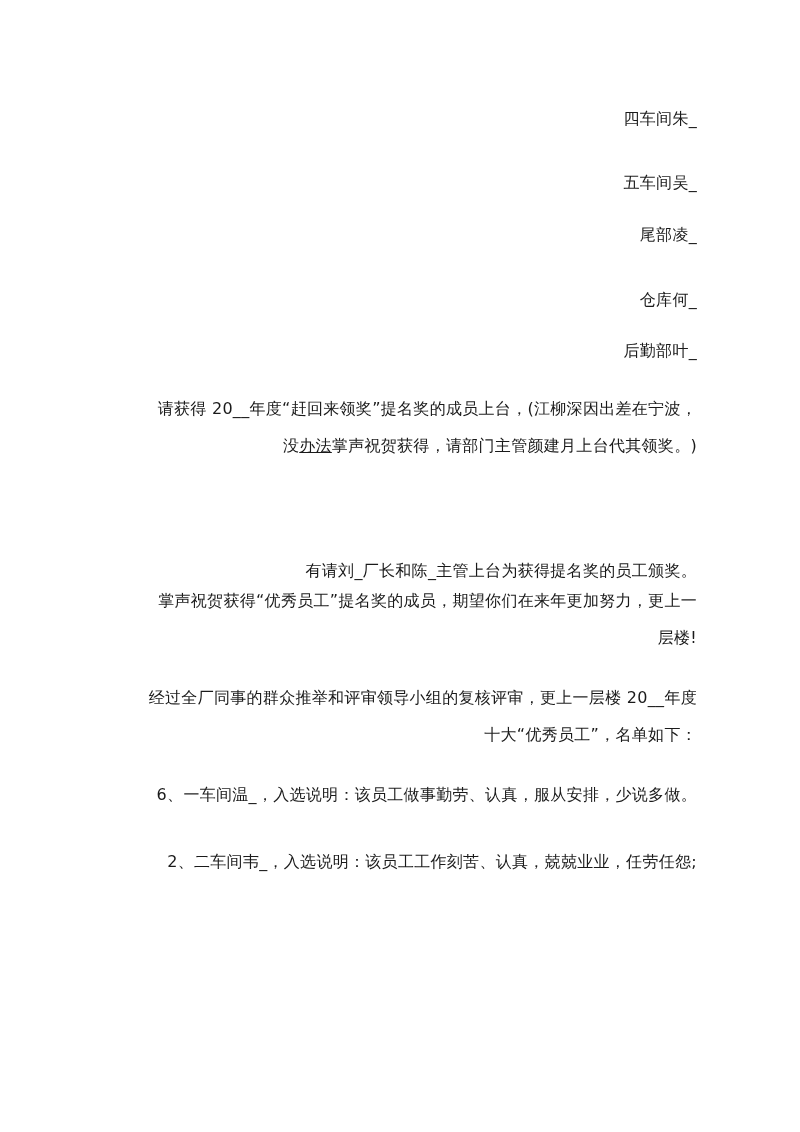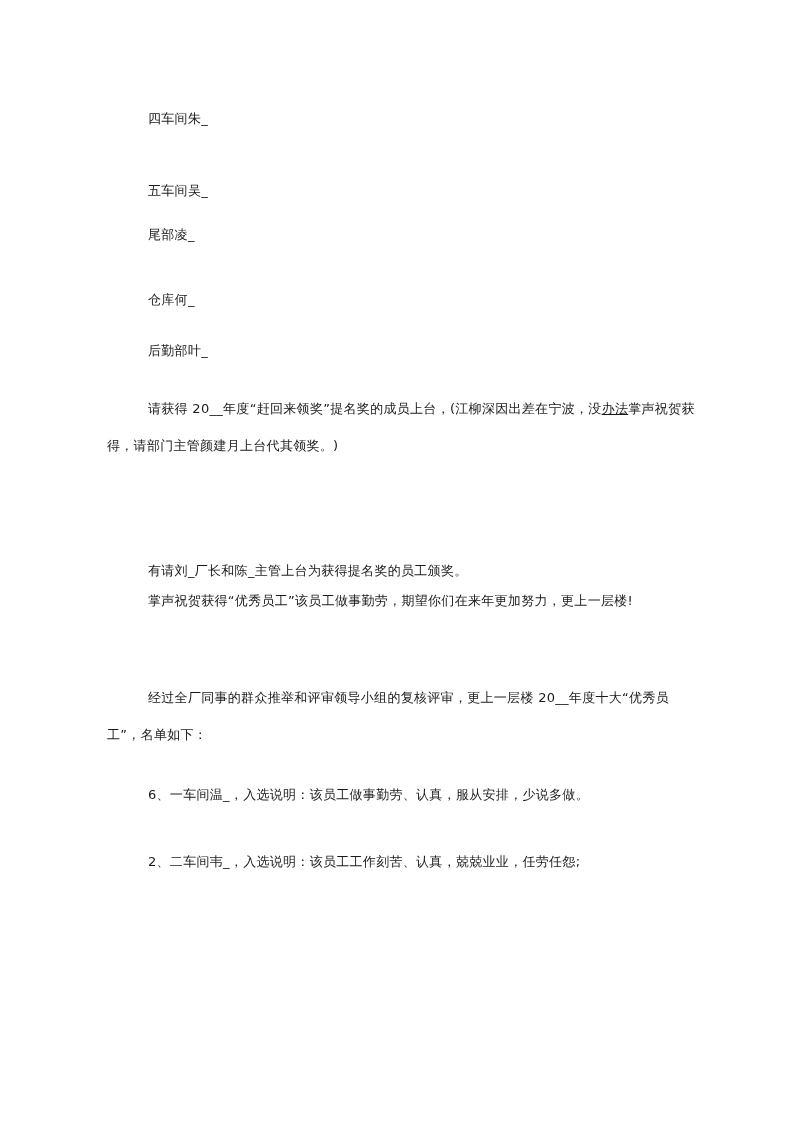--- a/index.html
+++ b/index.html
@@ -1,30 +1,30 @@
 <!DOCTYPE html>
 <html><head>
 <meta charset="utf-8">
 <style>
   html, body { margin: 0; padding: 0; background: #ffffff; }
   body { width: 800px; height: 1132px; position: relative; overflow: hidden;
          font-family: "DejaVu Sans", "Liberation Sans", sans-serif; color: #1a1a1a; }
   .page { position: absolute; left: 107px; top: 0; width: 590px; }
-  .p { position: absolute; left: 0; width: 590px; font-size: 13px; line-height: 37px;
-       text-indent: 41px; letter-spacing: 0.3px; margin: 0; white-space: normal; }
+  .p { position: absolute; left: 0; width: 590px; font-size: 16px; line-height: 37px;
+       text-indent: 41px; letter-spacing: 0.3px; margin: 0; white-space: normal; text-align: right; }
   .u { text-decoration: underline; margin-top: 36px; }
 </style>
 </head>
 <body>
 
 <div class="page">
   <p class="p" style="top:100px">四车间朱_</p>
-  <p class="p" style="top:172px">五车间吴_</p>
+  <p class="p" style="top:164px">五车间吴_</p>
   <p class="p" style="top:216px">尾部凌_</p>
   <p class="p" style="top:281px">仓库何_</p>
   <p class="p" style="top:332px">后勤部叶_</p>
   <p class="p" style="top:390px"><span>请获得 20__年度“赶回来领奖”提名奖的成员上台，(江柳深因出差在宁波，没</span><span class="u">办法</span><span>掌声祝贺获得，请部门主管颜建月上台代其领奖。)</span></p>
   <p class="p" style="top:552px">有请刘_厂长和陈_主管上台为获得提名奖的员工颁奖。</p>
-  <p class="p" style="top:582px">掌声祝贺获得“优秀员工”该员工做事勤劳，期望你们在来年更加努力，更上一层楼!</p>
+  <p class="p" style="top:582px">掌声祝贺获得“优秀员工”提名奖的成员，期望你们在来年更加努力，更上一层楼!</p>
   <p class="p" style="top:679px">经过全厂同事的群众推举和评审领导小组的复核评审，更上一层楼 20__年度十大“优秀员工”，名单如下：</p>
   <p class="p" style="top:776px">6、一车间温_，入选说明：该员工做事勤劳、认真，服从安排，少说多做。</p>
   <p class="p" style="top:843px">2、二车间韦_，入选说明：该员工工作刻苦、认真，兢兢业业，任劳任怨;</p>
 </div>
 
 </body></html>

